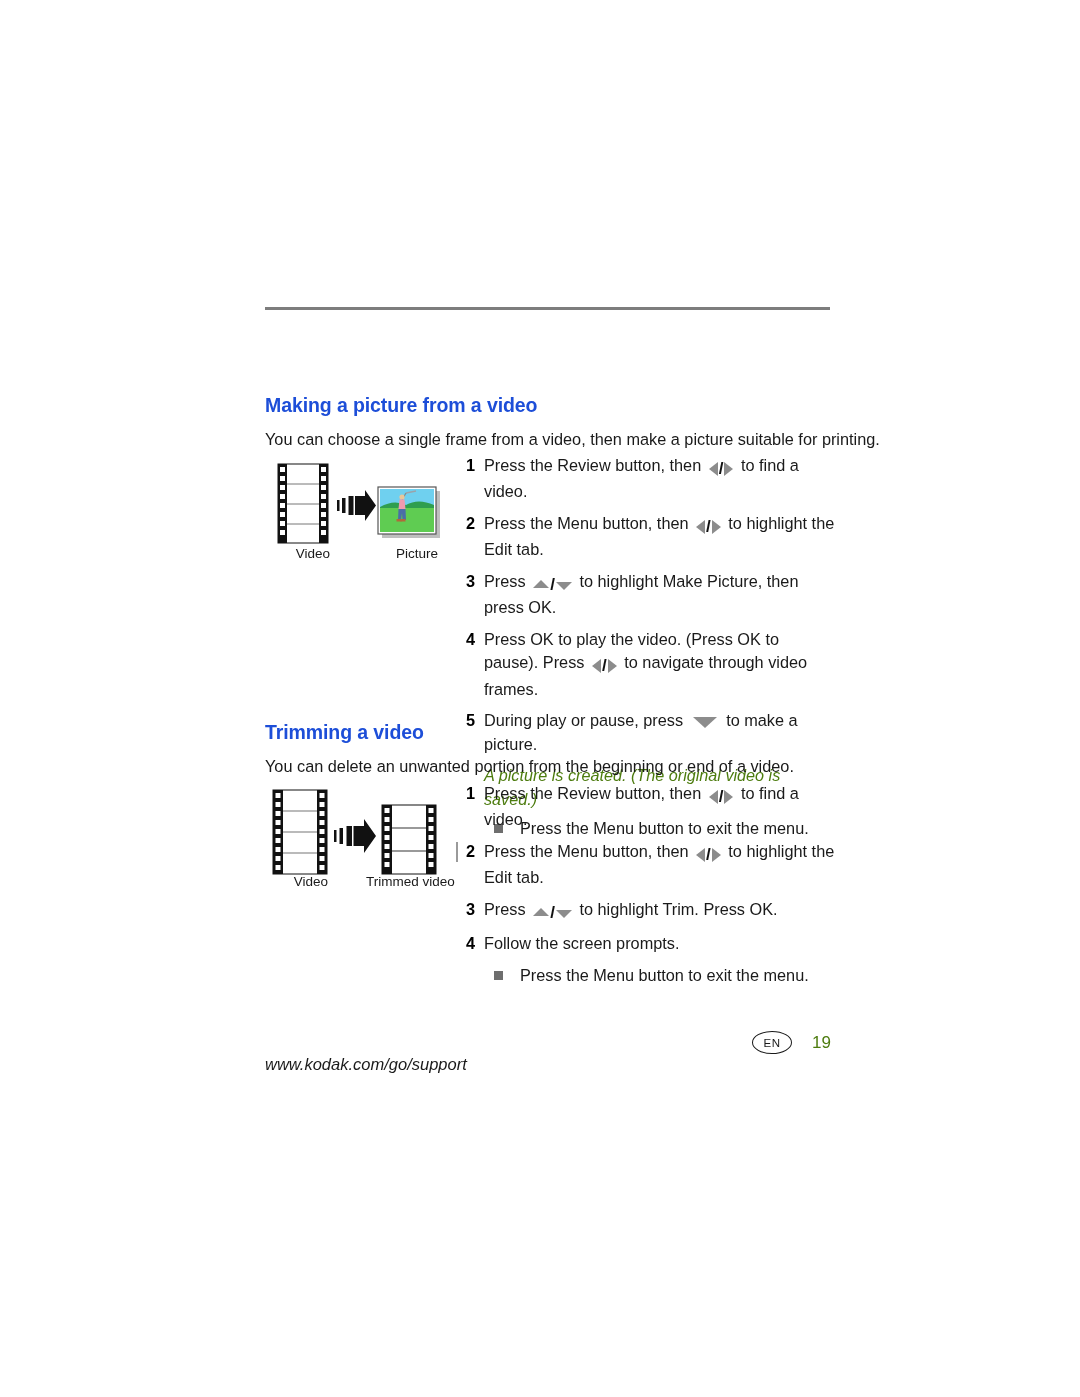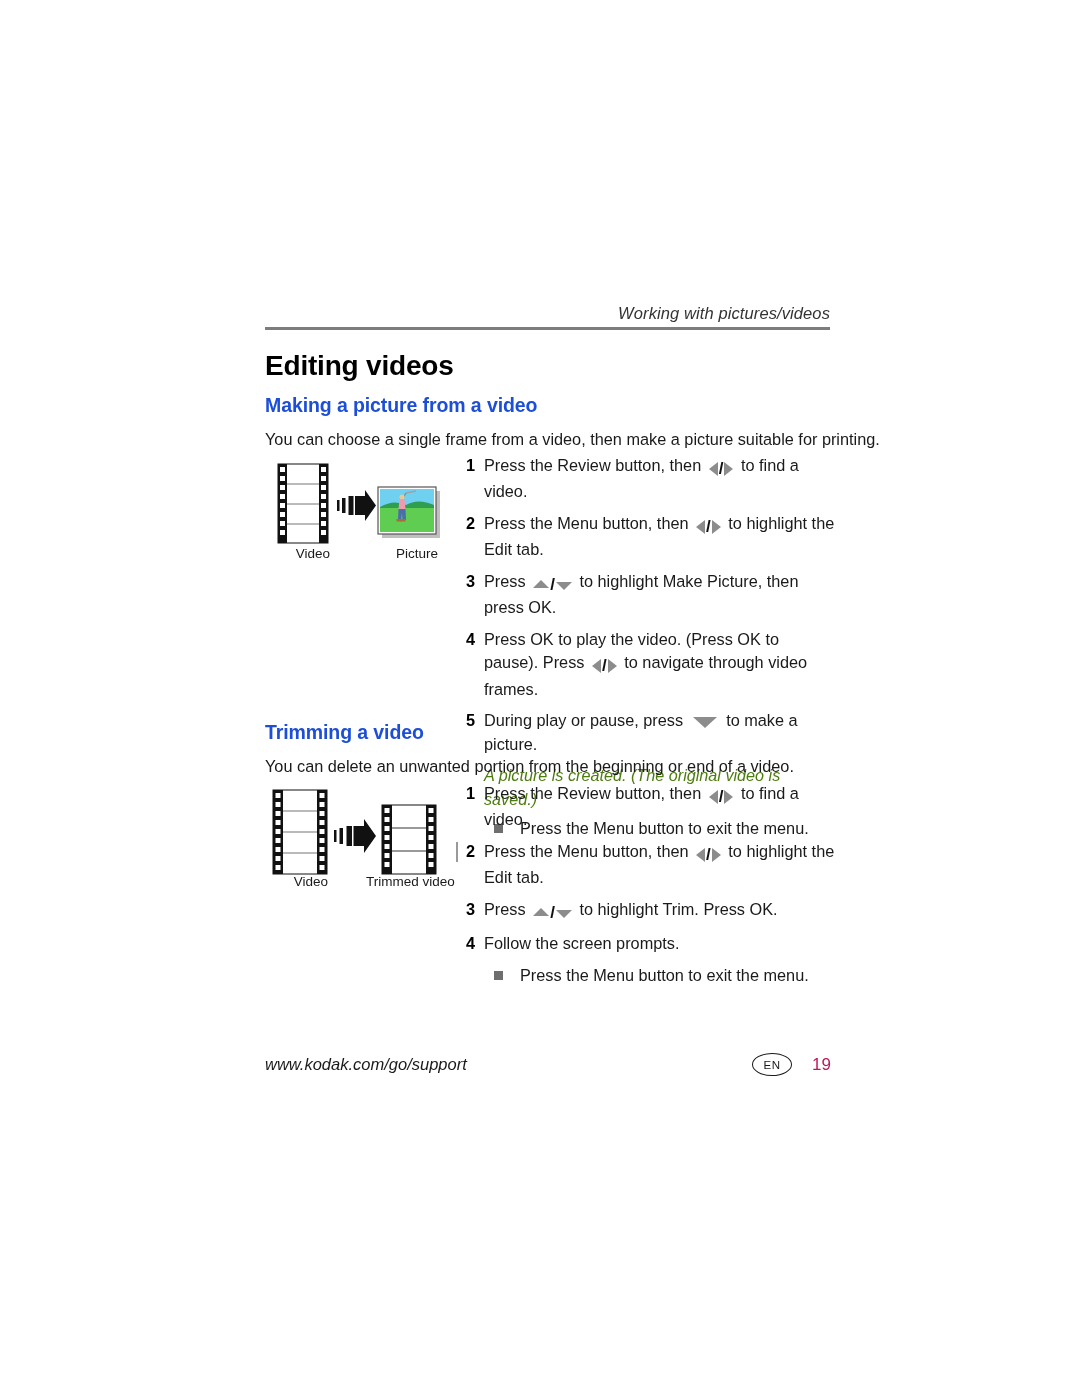--- a/index.html
+++ b/index.html
@@ -212,53 +212,51 @@
     position: absolute;
     left: 265px;
     top: 1055px;
     font-style: italic;
     font-size: 16.5px;
     color: #1a1a1a;
   }
   .footer-right {
     position: absolute;
     left: 752px;
-    top: 1053px;
+    top: 1031px;
     display: flex;
     align-items: center;
   }
   .en-badge {
     width: 38px;
     height: 21px;
     border: 1.6px solid #1a1a1a;
     border-radius: 50%;
     display: flex;
     align-items: center;
     justify-content: center;
     font-size: 11.5px;
     letter-spacing: .4px;
     color: #1a1a1a;
   }
   .page-no {
     margin-left: 20px;
     font-size: 17px;
-    color: #be185d;
+    color: #4d7c0f;
   }
 </style>
 </head>
 <body>
 
 <div class="page">
 
   <div class="header-area">
-    <div class="header-text">Working with pictures/videos</div>
     <div class="header-rule"></div>
   </div>
 
-  <div class="h1">Editing videos</div>
   <div class="h2 first">Making a picture from a video</div>
   <div class="intro first">You can choose a single frame from a video, then make a picture suitable for printing.</div>
 
   <div class="figure fig1">
     <svg width="170" height="105" viewBox="0 0 170 105">
 
       <g>
         <rect x="2" y="2" width="50" height="79" fill="#ffffff" stroke="#111" stroke-width="1"></rect>
         <rect x="2" y="2" width="9" height="79" fill="#111"></rect>
         <rect x="43" y="2" width="9" height="79" fill="#111"></rect>

